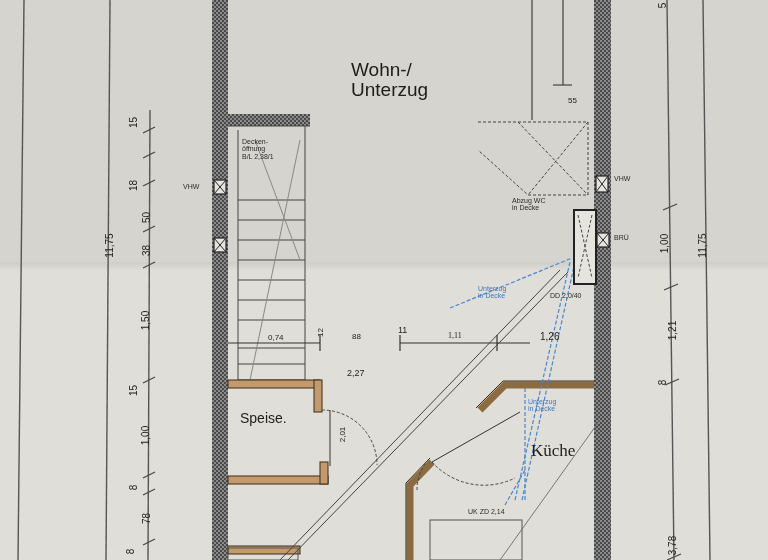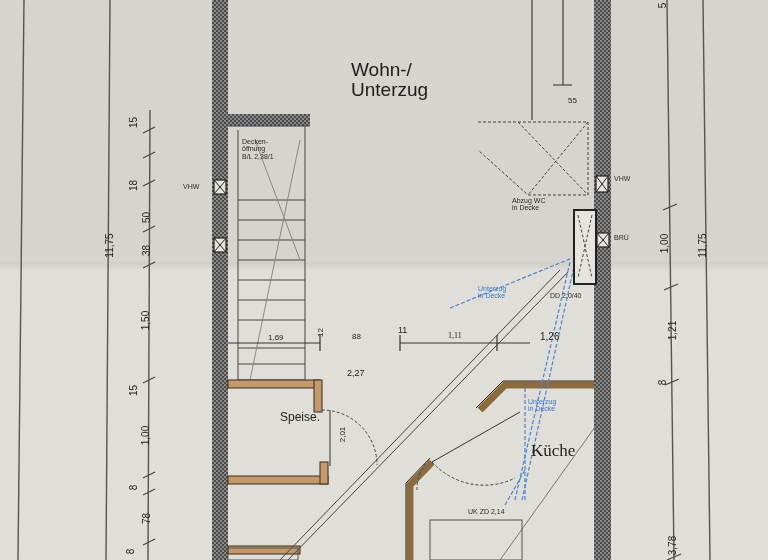--- a/index.html
+++ b/index.html
@@ -9,21 +9,21 @@
     font-family: "Liberation Sans", sans-serif;
   }
   #plan { position: relative; width: 768px; height: 560px; }
   #plan svg { position: absolute; left: 0; top: 0; }
   .room-label {
     position: absolute; color: #1d1d1d;
     font-family: "Liberation Sans", sans-serif;
     line-height: 1.05;
   }
   .room-big { font-size: 19px; margin-top: 36px; }
-  .room-small { font-size: 12px; margin-left: 40px; }
+  .room-small { font-size: 14px; }
   .tiny { position: absolute; font-size: 7px; color: #2a2a2a; line-height: 1.05;
           font-family: "Liberation Sans", sans-serif; }
   .blue { color: #3a78c8; }
   .dim { position: absolute; font-size: 10px; color: #222;
          font-family: "Liberation Sans", sans-serif; white-space: nowrap; }
   .rot { transform: rotate(-90deg); transform-origin: center center; }
 </style>
 </head>
 <body>
 
@@ -224,21 +224,21 @@
   <div class="dim rot" style="left:97px; top:240px;">11,75</div>
 
   <div class="dim" style="left:568px; top:96px; font-size:8px;">55</div>
   <div class="dim rot" style="left:660px; top:0px;">5</div>
   <div class="dim rot" style="left:655px; top:238px;">1,00</div>
   <div class="dim rot" style="left:663px; top:325px;">1,21</div>
   <div class="dim rot" style="left:660px; top:377px;">8</div>
   <div class="dim rot" style="left:663px; top:540px;">3,78</div>
   <div class="dim rot" style="left:690px; top:240px;">11,75</div>
 
-  <div class="dim" style="left:268px; top:333px; font-size:8px;">1,69</div>
+  <div class="dim" style="left:268px; top:333px; font-size:8px;">0,74</div>
   <div class="dim rot" style="left:316px; top:328px; font-size:8px;">12</div>
   <div class="dim" style="left:352px; top:332px; font-size:8px;text-align:center;">88</div>
   <div class="dim" style="left:347px; top:344px; font-size:9px;margin-top:24px;">2,27</div>
   <div class="dim" style="left:398px; top:325px; font-size:9px;">11</div>
   <div class="dim" style="left:448px; top:331px; font-size:8px;font-family:Liberation Serif, serif;">1,11</div>
   <div class="dim" style="left:540px; top:331px; font-size:10px;">1,26</div>
 
   <div class="dim rot" style="left:335px; top:430px; font-size:8px;">2,01</div>
 </div>
 

